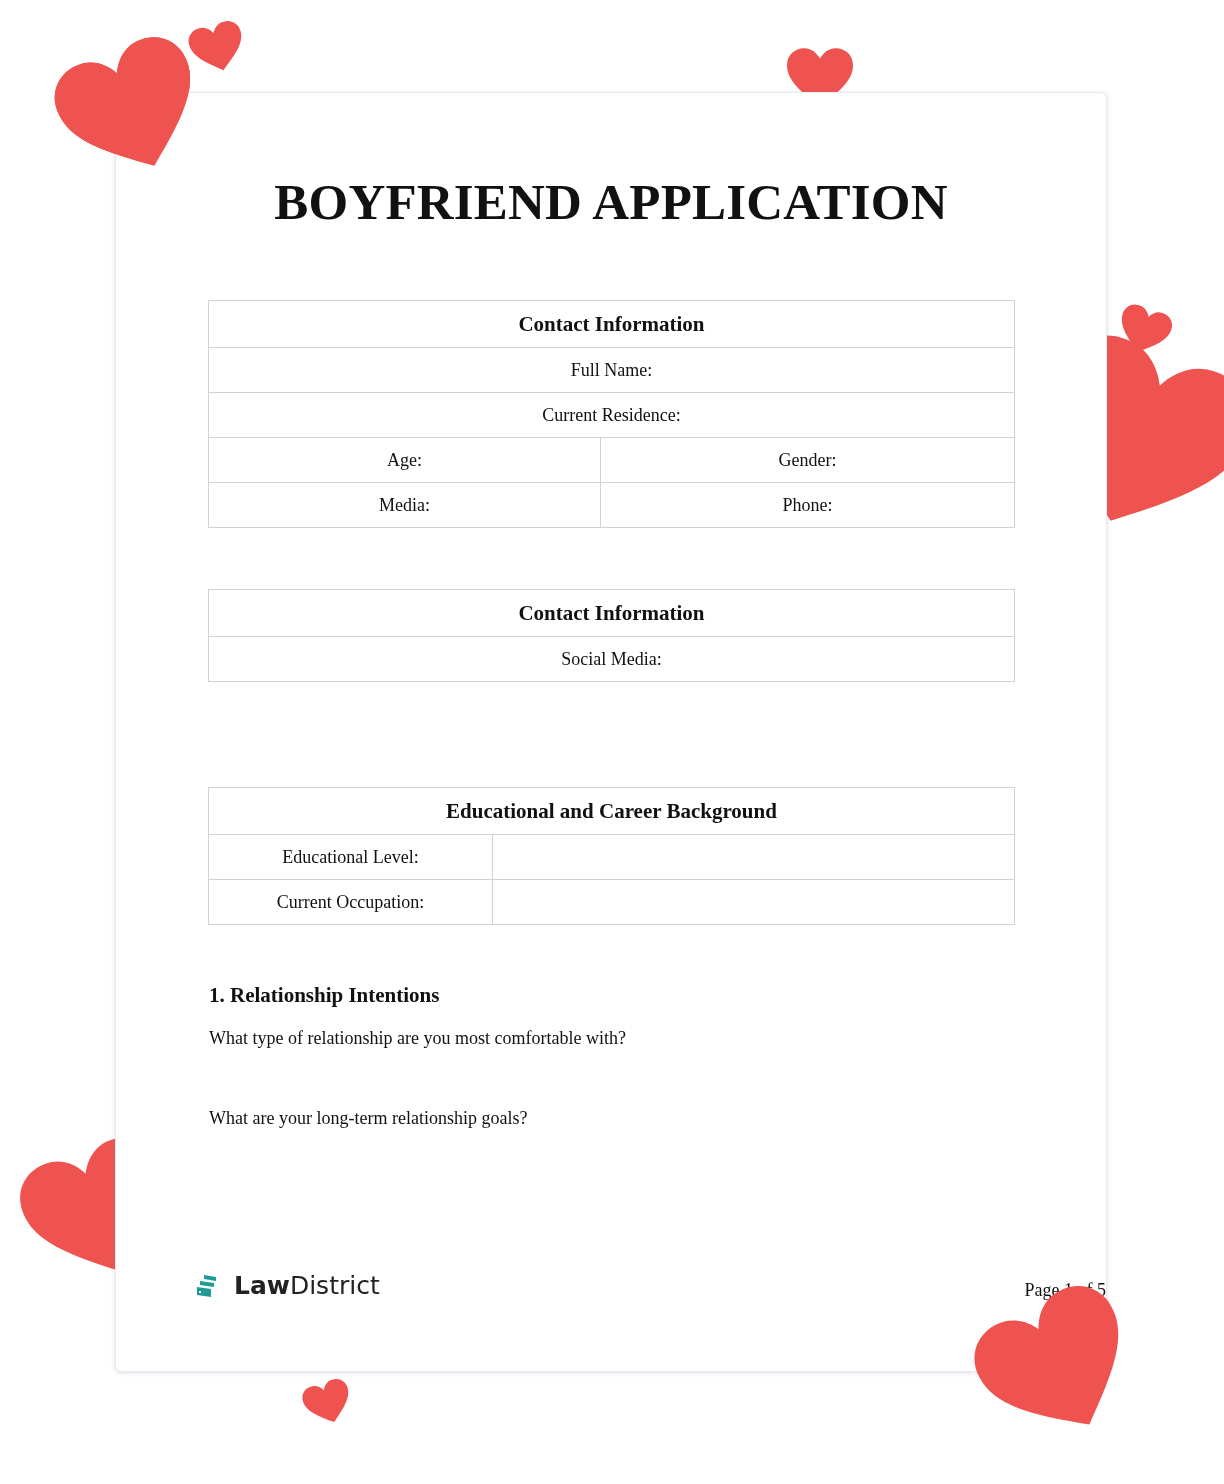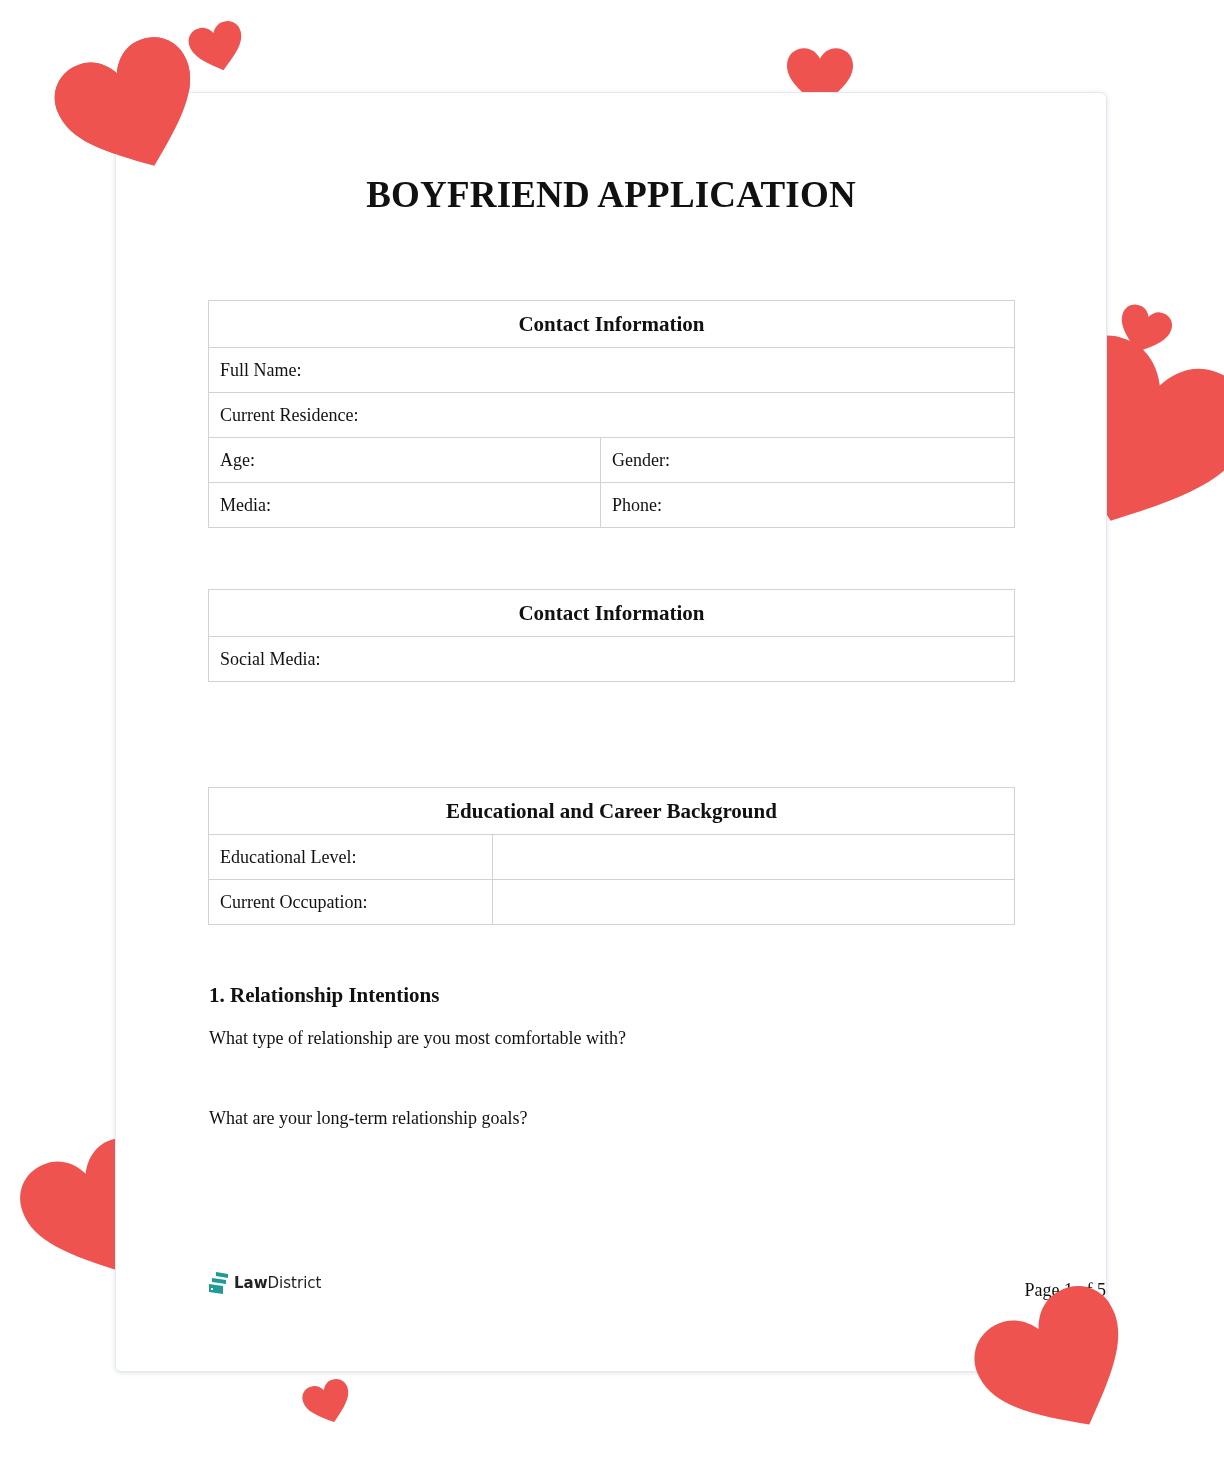--- a/index.html
+++ b/index.html
@@ -15,37 +15,37 @@
     border: 1px solid #e6eaee;
     border-radius: 6px;
     box-shadow: 0 1px 4px rgba(120,140,160,0.25);
     z-index: 2;
   }
   .heart { position: absolute; z-index: 1; }
   .heart.front { z-index: 3; }
   .heart svg { display: block; width: 100%; height: 100%; }
   .title {
     position: absolute; left: 0; right: 0; top: 80px;
-    text-align: center; font-weight: bold; font-size: 37px; letter-spacing: 0.2px;
+    text-align: center; font-weight: bold; font-size: 51px; letter-spacing: 0.2px;
   }
   table.form {
     position: absolute; left: 92px; width: 807px;
     border-collapse: collapse; font-size: 18px;
   }
   table.form td, table.form th {
-    border: 1px solid #cfd3d6; height: 44px; padding: 0 11px; text-align: left; vertical-align: middle;
+    border: 1px solid #cfd3d6; height: 44px; padding: 0 11px; text-align: center; vertical-align: middle;
   }
   table.form th { text-align: center; font-size: 21px; font-weight: bold; height: 46px; }
   .section-heading {
     position: absolute; left: 93px; top: 890px; font-size: 21px; font-weight: bold; text-align: right;
   }
   .question { position: absolute; left: 93px; font-size: 18px; }
   .logo {
-    position: absolute; left: 92px; top: 1178px; display: flex; align-items: center; gap: 4px;
-    font-family: "DejaVu Sans", "Liberation Sans", sans-serif; font-size: 15px; color: #222;
+    position: absolute; left: 80px; top: 1178px; display: flex; align-items: center; gap: 16px;
+    font-family: "DejaVu Sans", "Liberation Sans", sans-serif; font-size: 25px; color: #222;
   }
   .logo .law { font-weight: bold; }
   .logo .district { font-weight: normal; }
   .page-num {
     position: absolute; left: 0; right: 0; top: 1187px; text-align: right; font-size: 18px;
   }
 </style>
 </head>
 <body>
 

